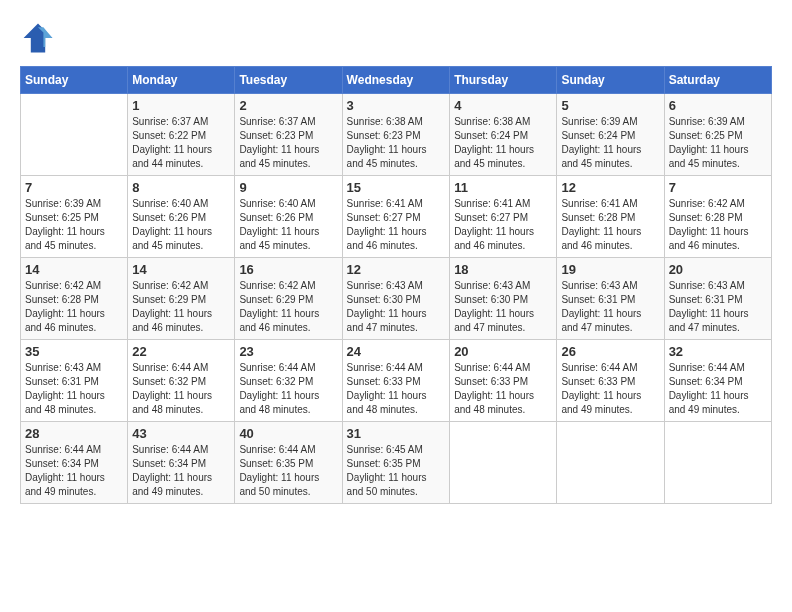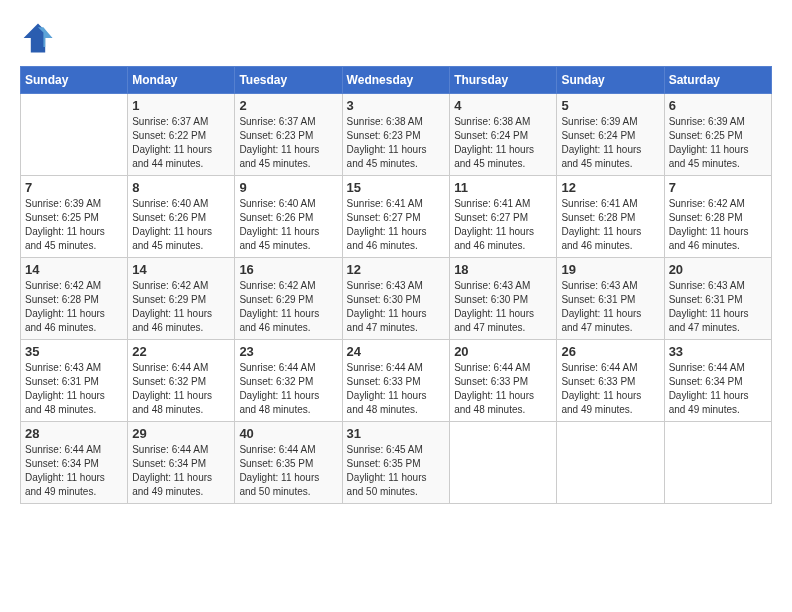--- a/index.html
+++ b/index.html
@@ -271,35 +271,35 @@
             Sunrise: 6:44 AM<br>Sunset: 6:33 PM<br>Daylight: 11 hours and 48 minutes.
           </div>
         </td>
         <td>
           <span class="day-num">26</span>
           <div class="day-info">
             Sunrise: 6:44 AM<br>Sunset: 6:33 PM<br>Daylight: 11 hours and 49 minutes.
           </div>
         </td>
         <td>
-          <span class="day-num">33</span>
+          <span class="day-num">32</span>
           <div class="day-info">
             Sunrise: 6:44 AM<br>Sunset: 6:34 PM<br>Daylight: 11 hours and 49 minutes.
           </div>
         </td>
       </tr>
       <tr>
         <td>
           <span class="day-num">28</span>
           <div class="day-info">
             Sunrise: 6:44 AM<br>Sunset: 6:34 PM<br>Daylight: 11 hours and 49 minutes.
           </div>
         </td>
         <td>
-          <span class="day-num">29</span>
+          <span class="day-num">43</span>
           <div class="day-info">
             Sunrise: 6:44 AM<br>Sunset: 6:34 PM<br>Daylight: 11 hours and 49 minutes.
           </div>
         </td>
         <td>
           <span class="day-num">40</span>
           <div class="day-info">
             Sunrise: 6:44 AM<br>Sunset: 6:35 PM<br>Daylight: 11 hours and 50 minutes.
           </div>
         </td>

